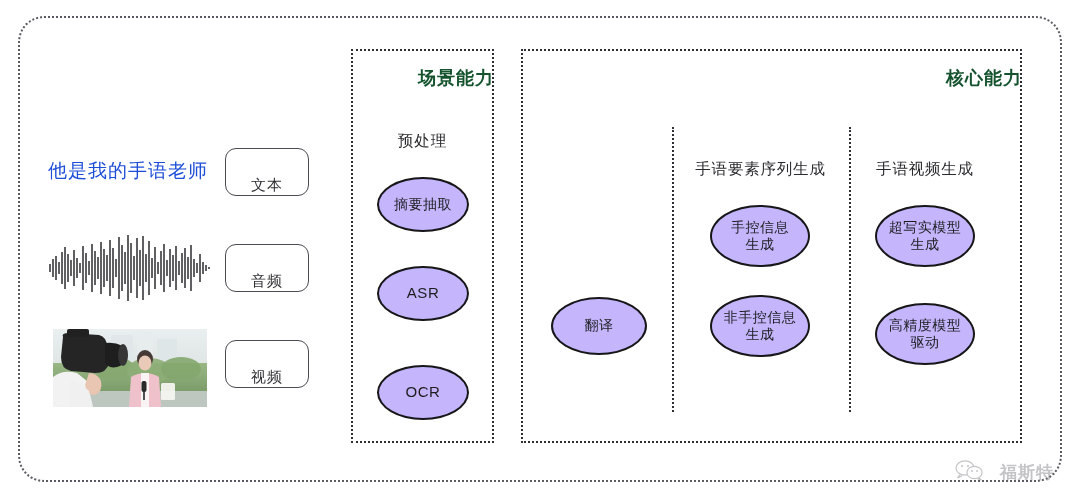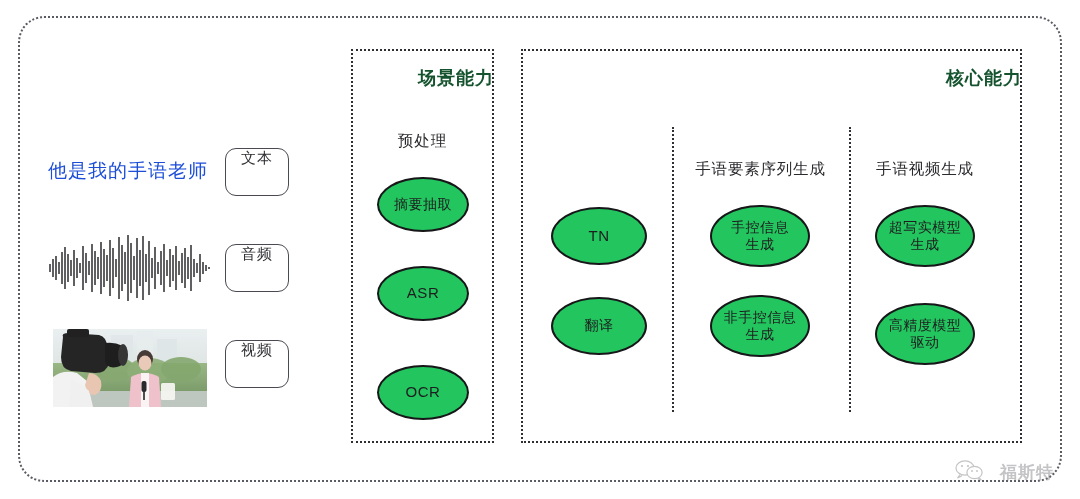--- a/index.html
+++ b/index.html
@@ -59,27 +59,27 @@
   }
   .sample-text {
     position: absolute;
     font-size: 19px;
     color: #1d4ed8;
     letter-spacing: 1px;
     white-space: nowrap;
   }
   .modality-box {
     position: absolute;
-    width: 64px;
+    width: 84px;
     height: 48px;
     border: 1.6px solid #4a4a52;
     border-radius: 11px;
     box-sizing: border-box;
     display: flex;
-    align-items: flex-start;
+    align-items: flex-end;
     justify-content: center;
     font-size: 15px;
     color: #303034;
     letter-spacing: 1px;
     background: #fff;
   }
 
   
   .waveform {
     position: absolute;
@@ -107,21 +107,21 @@
     border: 2.3px solid #17171a;
     border-radius: 50%;
     box-sizing: border-box;
     display: flex;
     align-items: center;
     justify-content: center;
     text-align: center;
     font-size: 14px;
     line-height: 1.25;
     color: #1d1d1f;
-    background: #22c55e;
+    background: #c4b5fd;
     letter-spacing: 0.5px;
   }
   .node.latin { font-size: 15px; letter-spacing: 0.6px; }
 
   
   .col-label {
     position: absolute;
     text-align: center;
     font-size: 15.5px;
     color: #2a2a2e;
@@ -316,23 +316,20 @@
     <span>OCR</span>
   </div>
 
   <div class="group-box" style="left:521px; top:49px; width:501px; height:394px;"></div>
 
   <div class="group-title" style="left:521px; top:66px; width:501px; font-size:18px;">核心能力</div>
 
   <div class="v-divider" style="left:672px; top:127px; height:285px;"></div>
   <div class="v-divider" style="left:849px; top:127px; height:285px;"></div>
 
-  <div class="node latin" style="left:551px; top:207px; width:96px; height:58px;">
-    <span>TN</span>
-  </div>
   <div class="node" style="left:551px; top:297px; width:96px; height:58px;">
     <span>翻译</span>
   </div>
 
   <div class="col-label" style="left:682px; top:159px; width:157px;">手语要素序列生成</div>
   <div class="node" style="left:710px; top:205px; width:100px; height:62px;">
     <span>
       <span>手控信息</span><br>
       <span>生成</span>
     </span>

